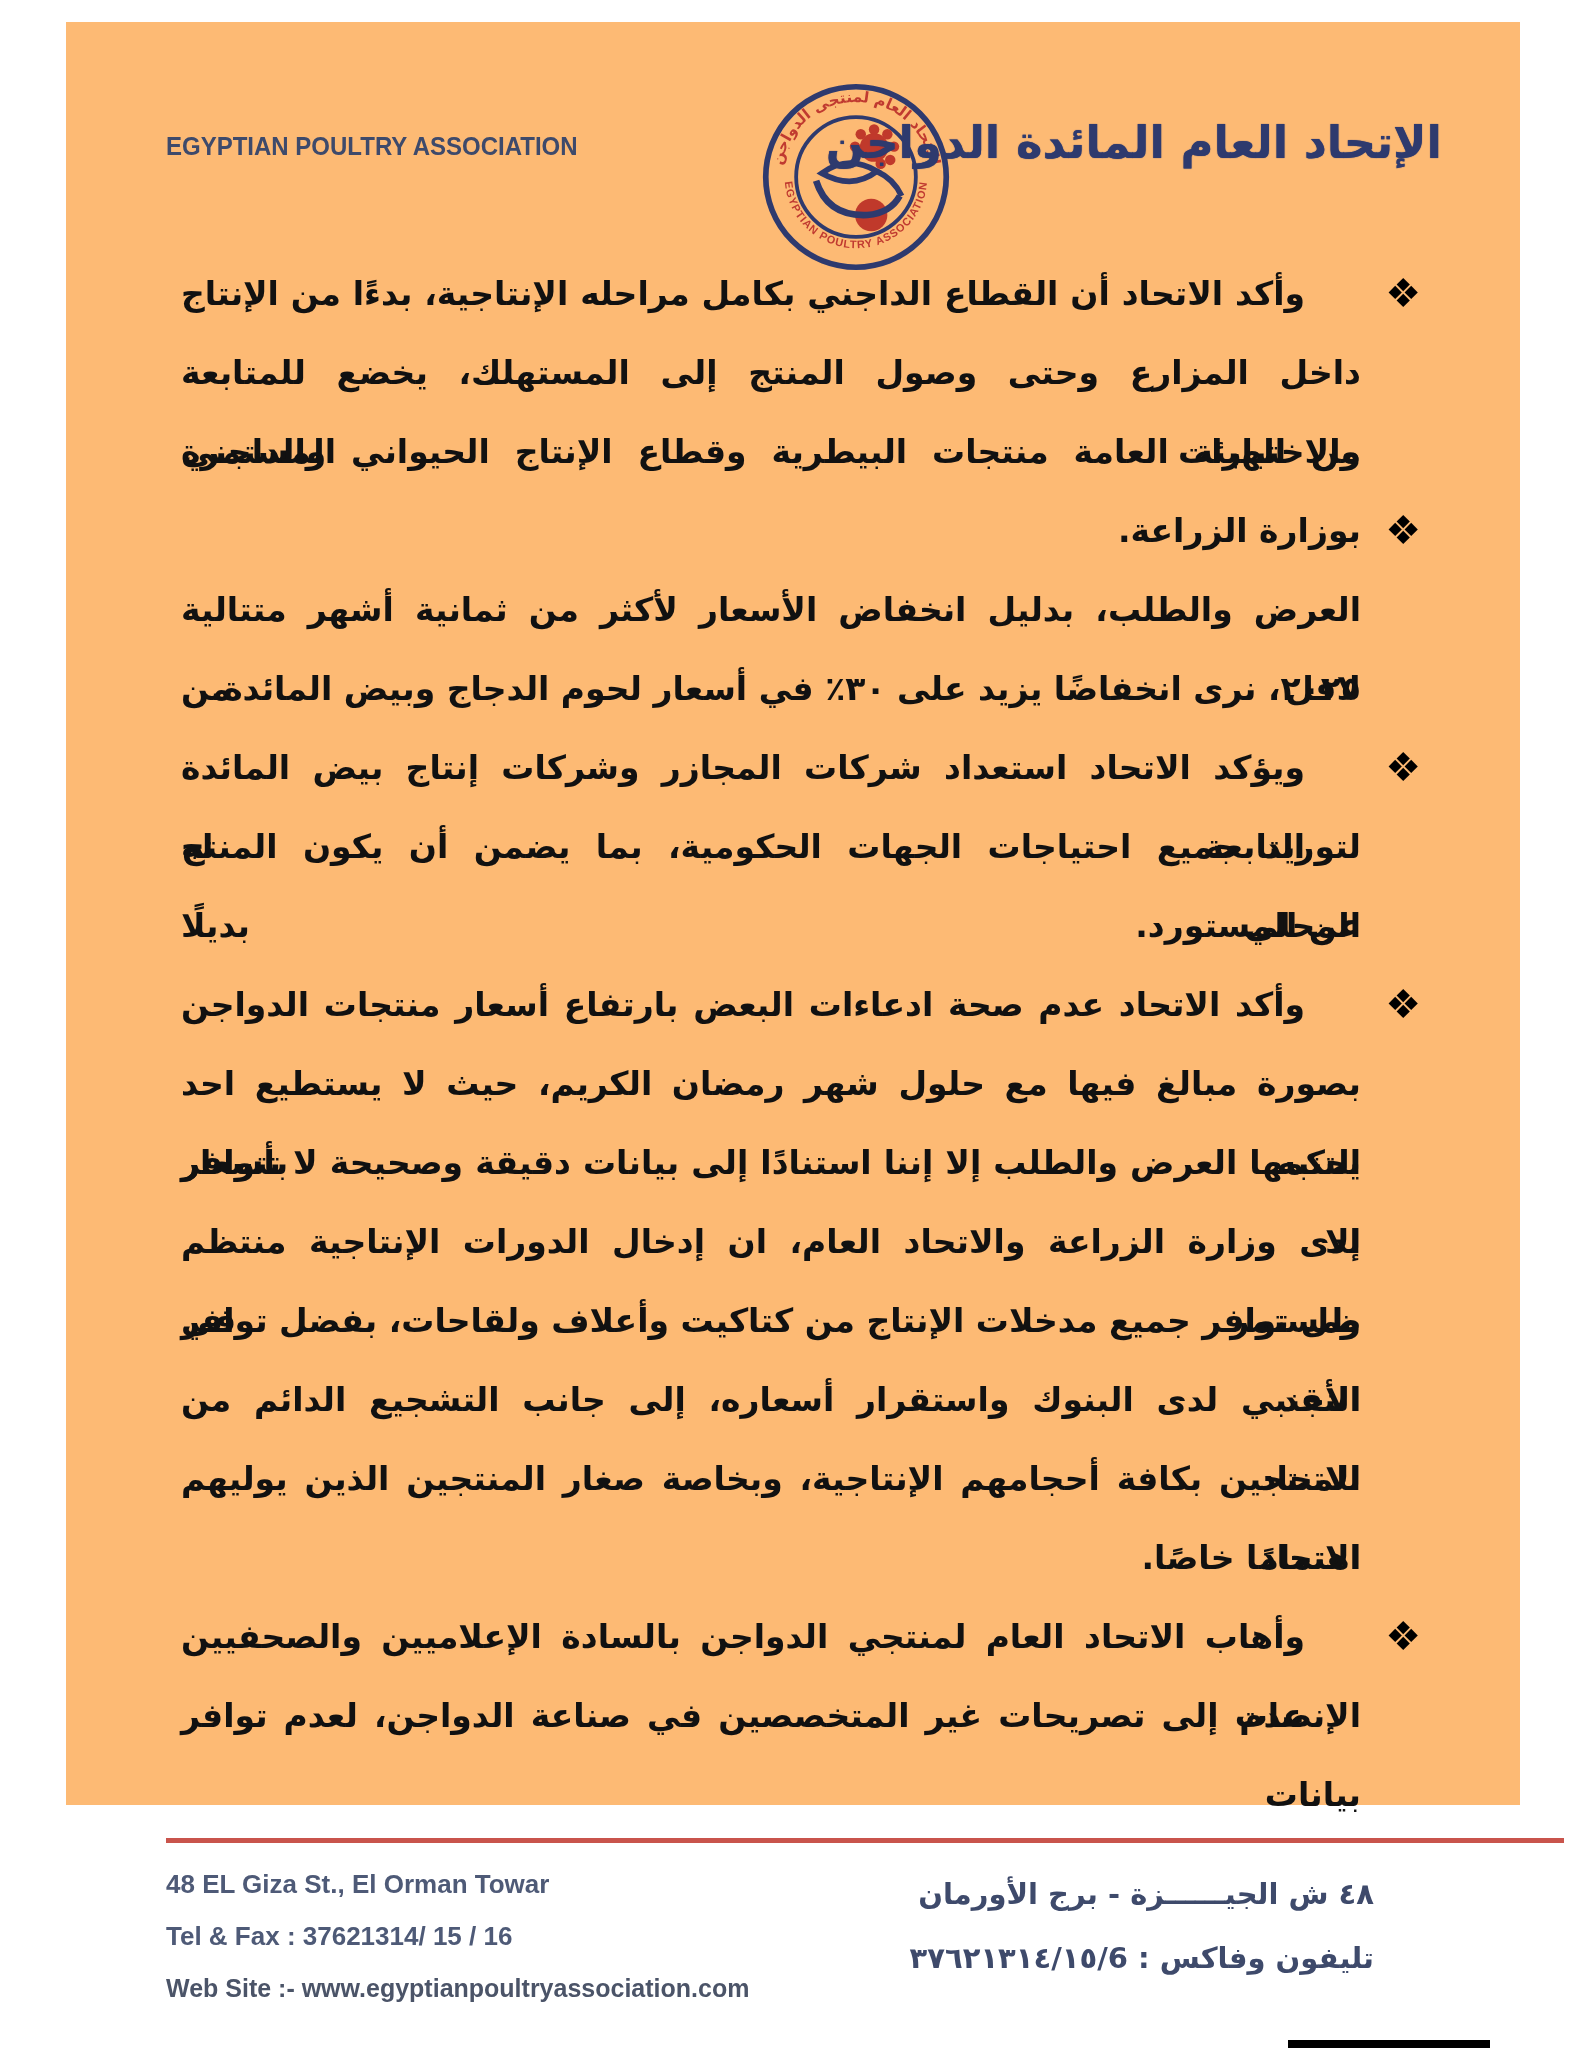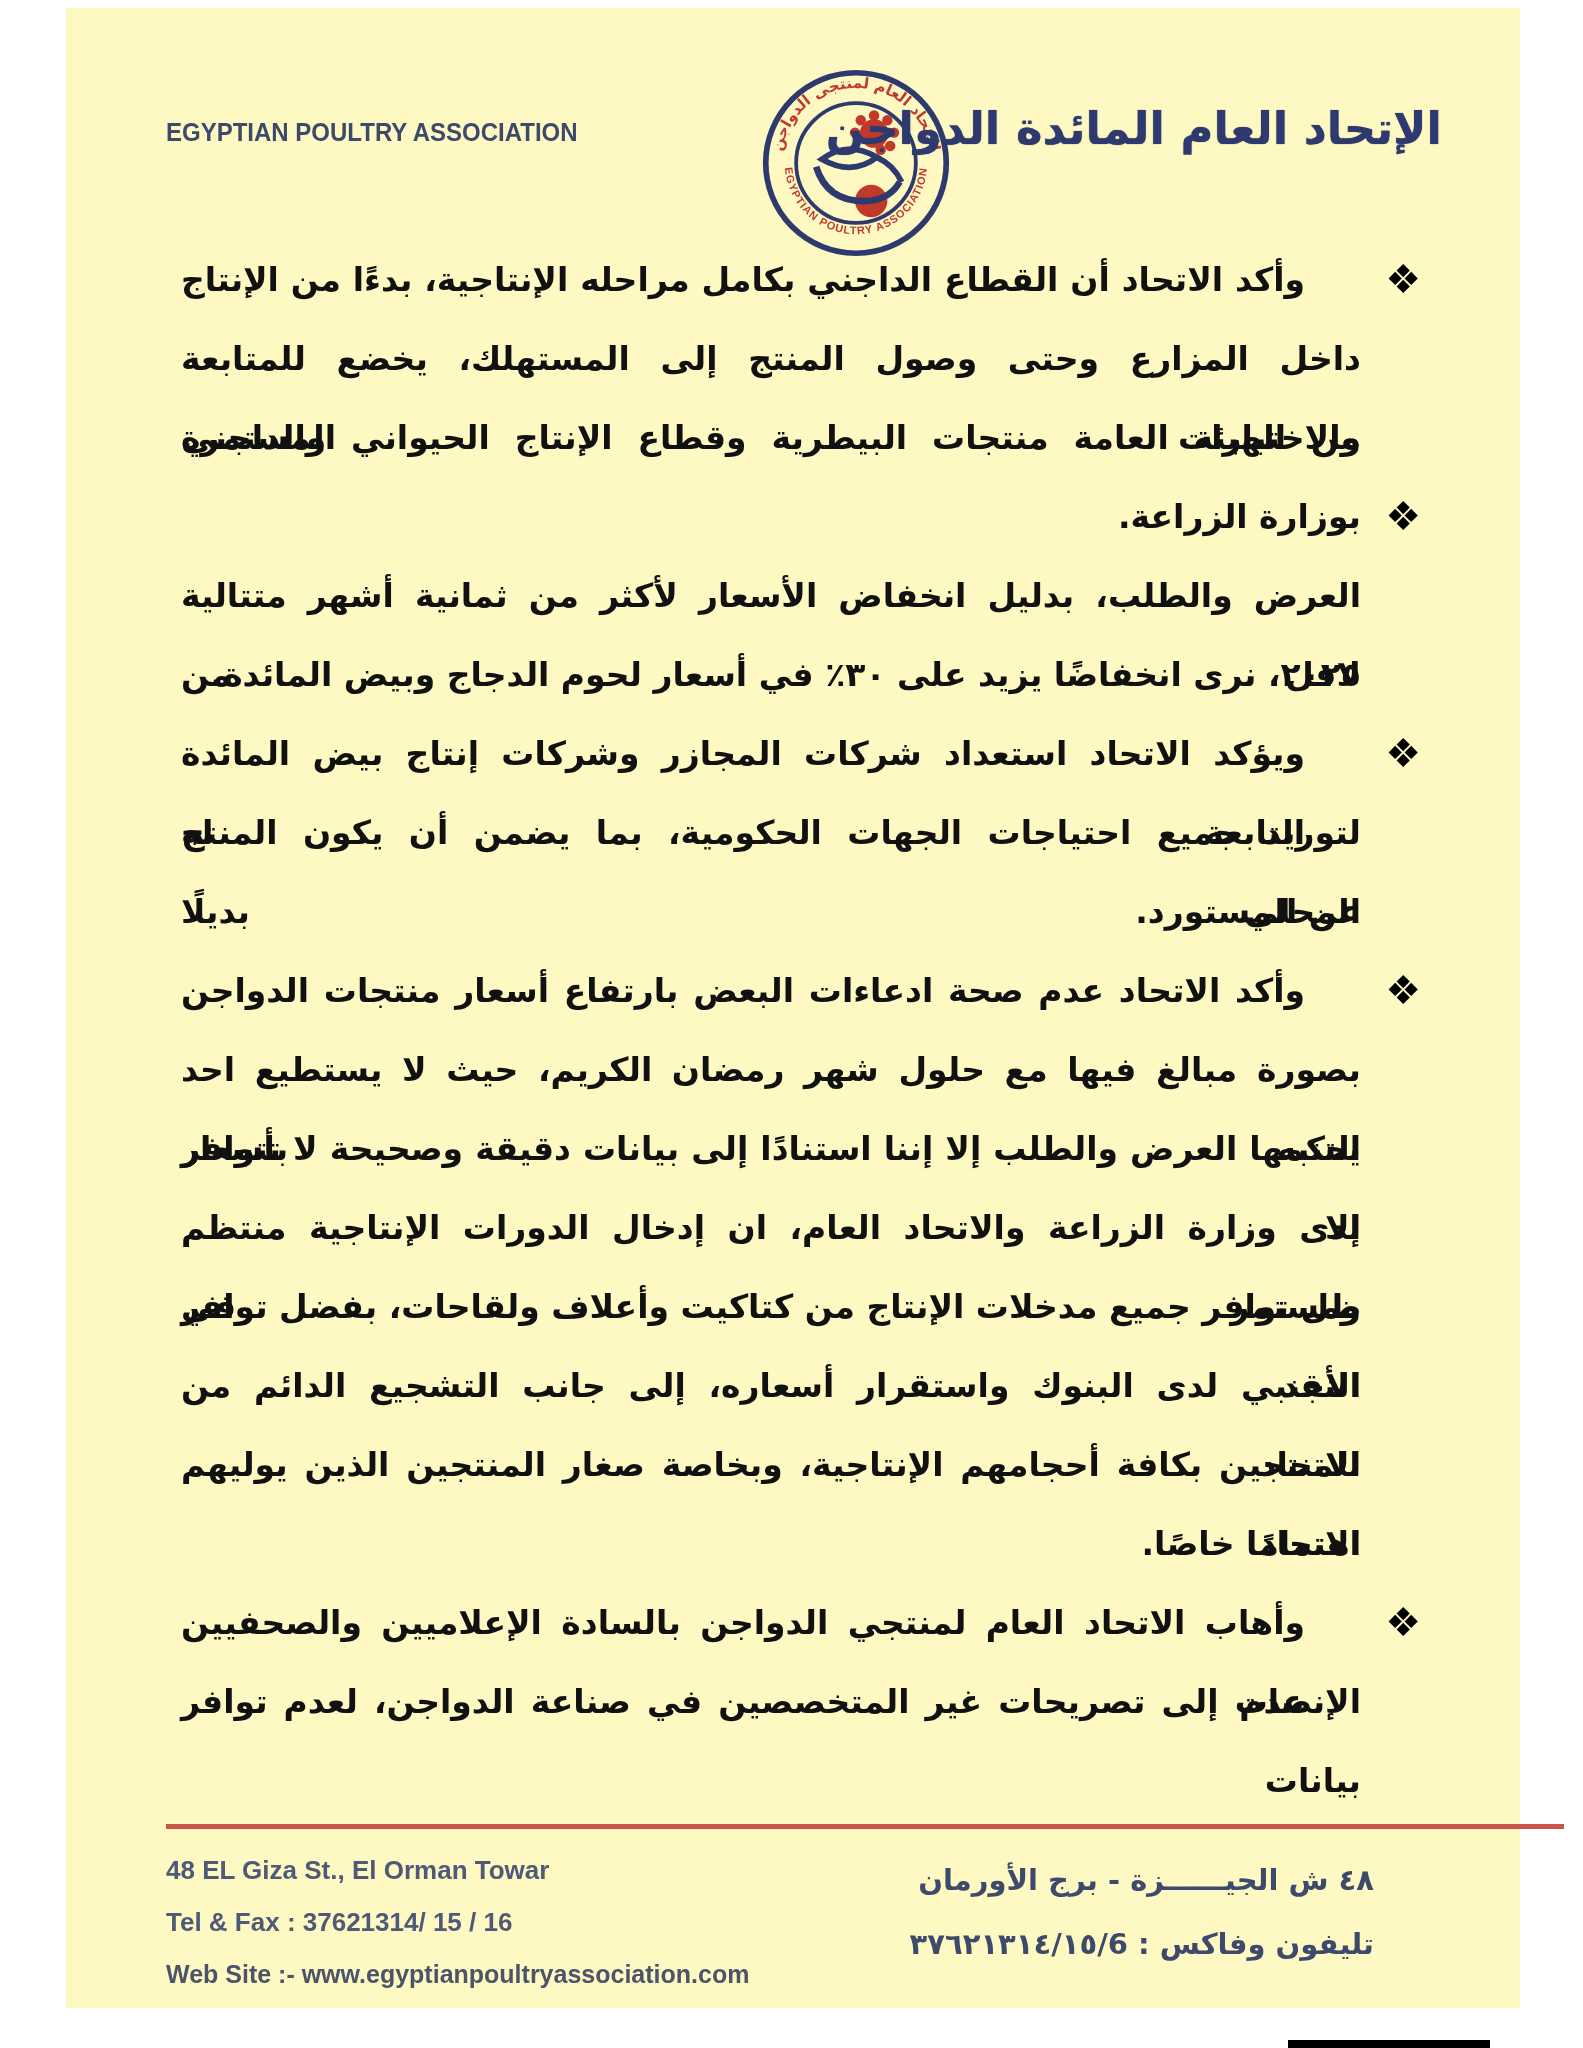--- a/index.html
+++ b/index.html
@@ -2,22 +2,22 @@
 <html lang="ar"><head>
 <meta charset="utf-8">
 <style>
   html,body{margin:0;padding:0;}
   body{
     width:1583px;height:2048px;position:relative;overflow:hidden;
     background:#ffffff;
     font-family:"DejaVu Sans",sans-serif;
   }
   .page{
-    position:absolute;left:66px;top:8px;width:1454px;height:2000px;
-    background:#fef9c3;
+    position:absolute;left:66px;top:22px;width:1454px;height:1783px;
+    background:#fdba74;
   }
   
   .org-en{
     position:absolute;left:100px;top:110px;
     font-family:"Liberation Sans",sans-serif;
     font-weight:bold;font-size:25px;color:#3e4a6b;letter-spacing:0px;
     transform:scaleX(.96);transform-origin:left;
   }
   .logo{position:absolute;left:695px;top:60px;width:190px;height:190px;}
   .org-ar{

